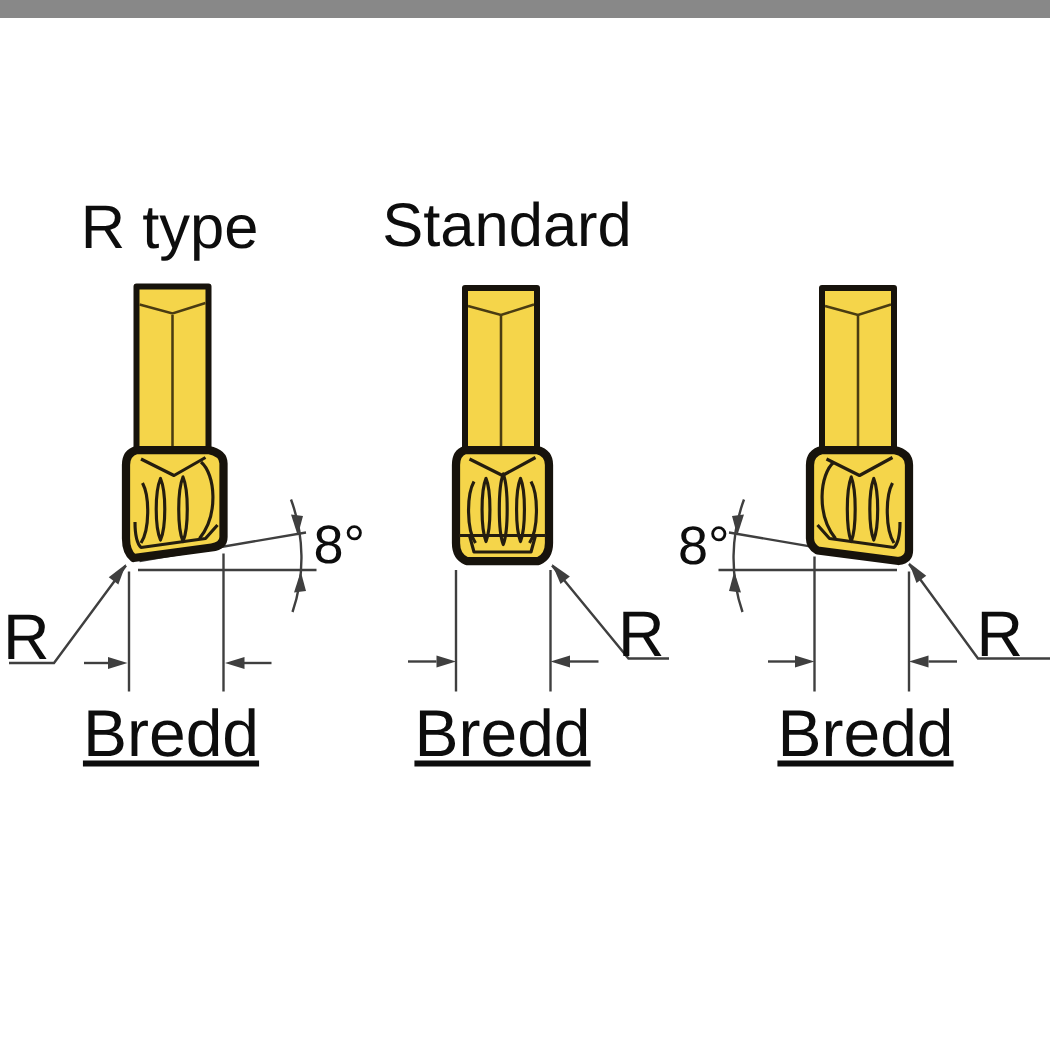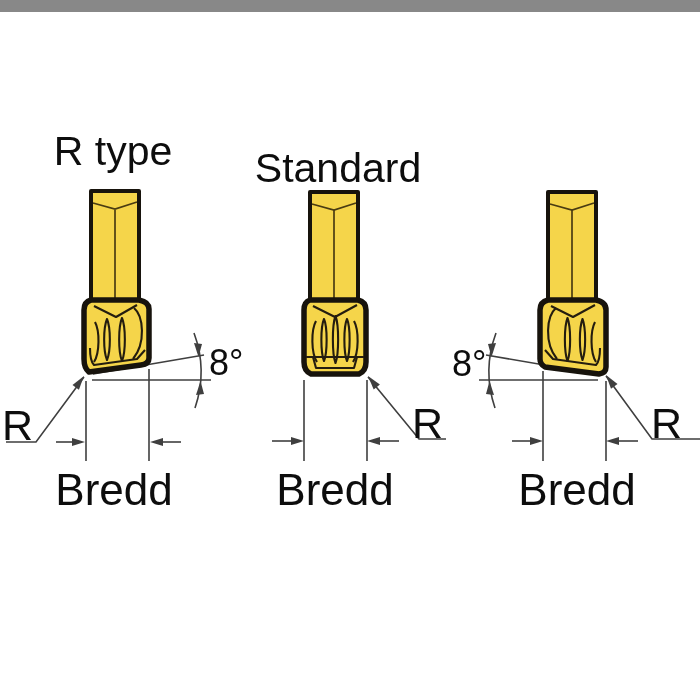--- a/index.html
+++ b/index.html
@@ -16,21 +16,21 @@
   .canvas{
     position:relative;width:700px;height:700px;background:var(--bg);
     overflow:hidden;margin:12px auto;padding-left:35px;
   }
   .canvas svg{position:absolute;left:0;top:0;}
   .lbl{
     position:absolute;color:var(--text);white-space:nowrap;
     font-family:"Liberation Sans",sans-serif;line-height:1;
   }
   .title{font-size:41px;transform:translateX(-50%);}
-  .bredd{font-size:44px;transform:translateX(-50%);}
+  .bredd{font-size:44px;transform:translateX(-50%);text-decoration:underline;}
   .rlab{font-size:43px;}
   .ang{font-size:36px;}
 </style>
 </head>
 <body>
 
 <div class="canvas">
 
   <svg width="700" height="700" viewBox="0 0 700 700">
 
@@ -130,21 +130,21 @@
         <path d="M567.5,306 C564,315 564,340 567.5,349 C571,340 571,315 567.5,306 Z"></path>
         <path d="M582.5,307 C579,316 579,339 582.5,348 C586,339 586,316 582.5,307 Z"></path>
         <path d="M556,296 C546.5,304 544,331 557,347"></path>
         <path d="M595,310 C590.2,319 590.2,341 596,350"></path>
         <path d="M600,336 C600,344 599,350 596,353 L553,347 L545,338"></path>
       </g>
     </g>
   </svg>
 
   <span class="lbl title" style="left:113px;top:119px">R type</span>
-  <span class="lbl title" style="left:338px;top:136px">Standard</span>
+  <span class="lbl title" style="left:338px;top:118px">Standard</span>
 
   <span class="lbl ang" style="left:209px;top:333px">8°</span>
   <span class="lbl ang" style="left:452px;top:334px">8°</span>
 
   <span class="lbl rlab" style="left:2px;top:392px">R</span>
   <span class="lbl rlab" style="left:412px;top:390px">R</span>
   <span class="lbl rlab" style="left:651px;top:390px">R</span>
 
   <span class="lbl bredd" style="left:114px;top:456px">Bredd</span>
   <span class="lbl bredd" style="left:335px;top:456px">Bredd</span>

